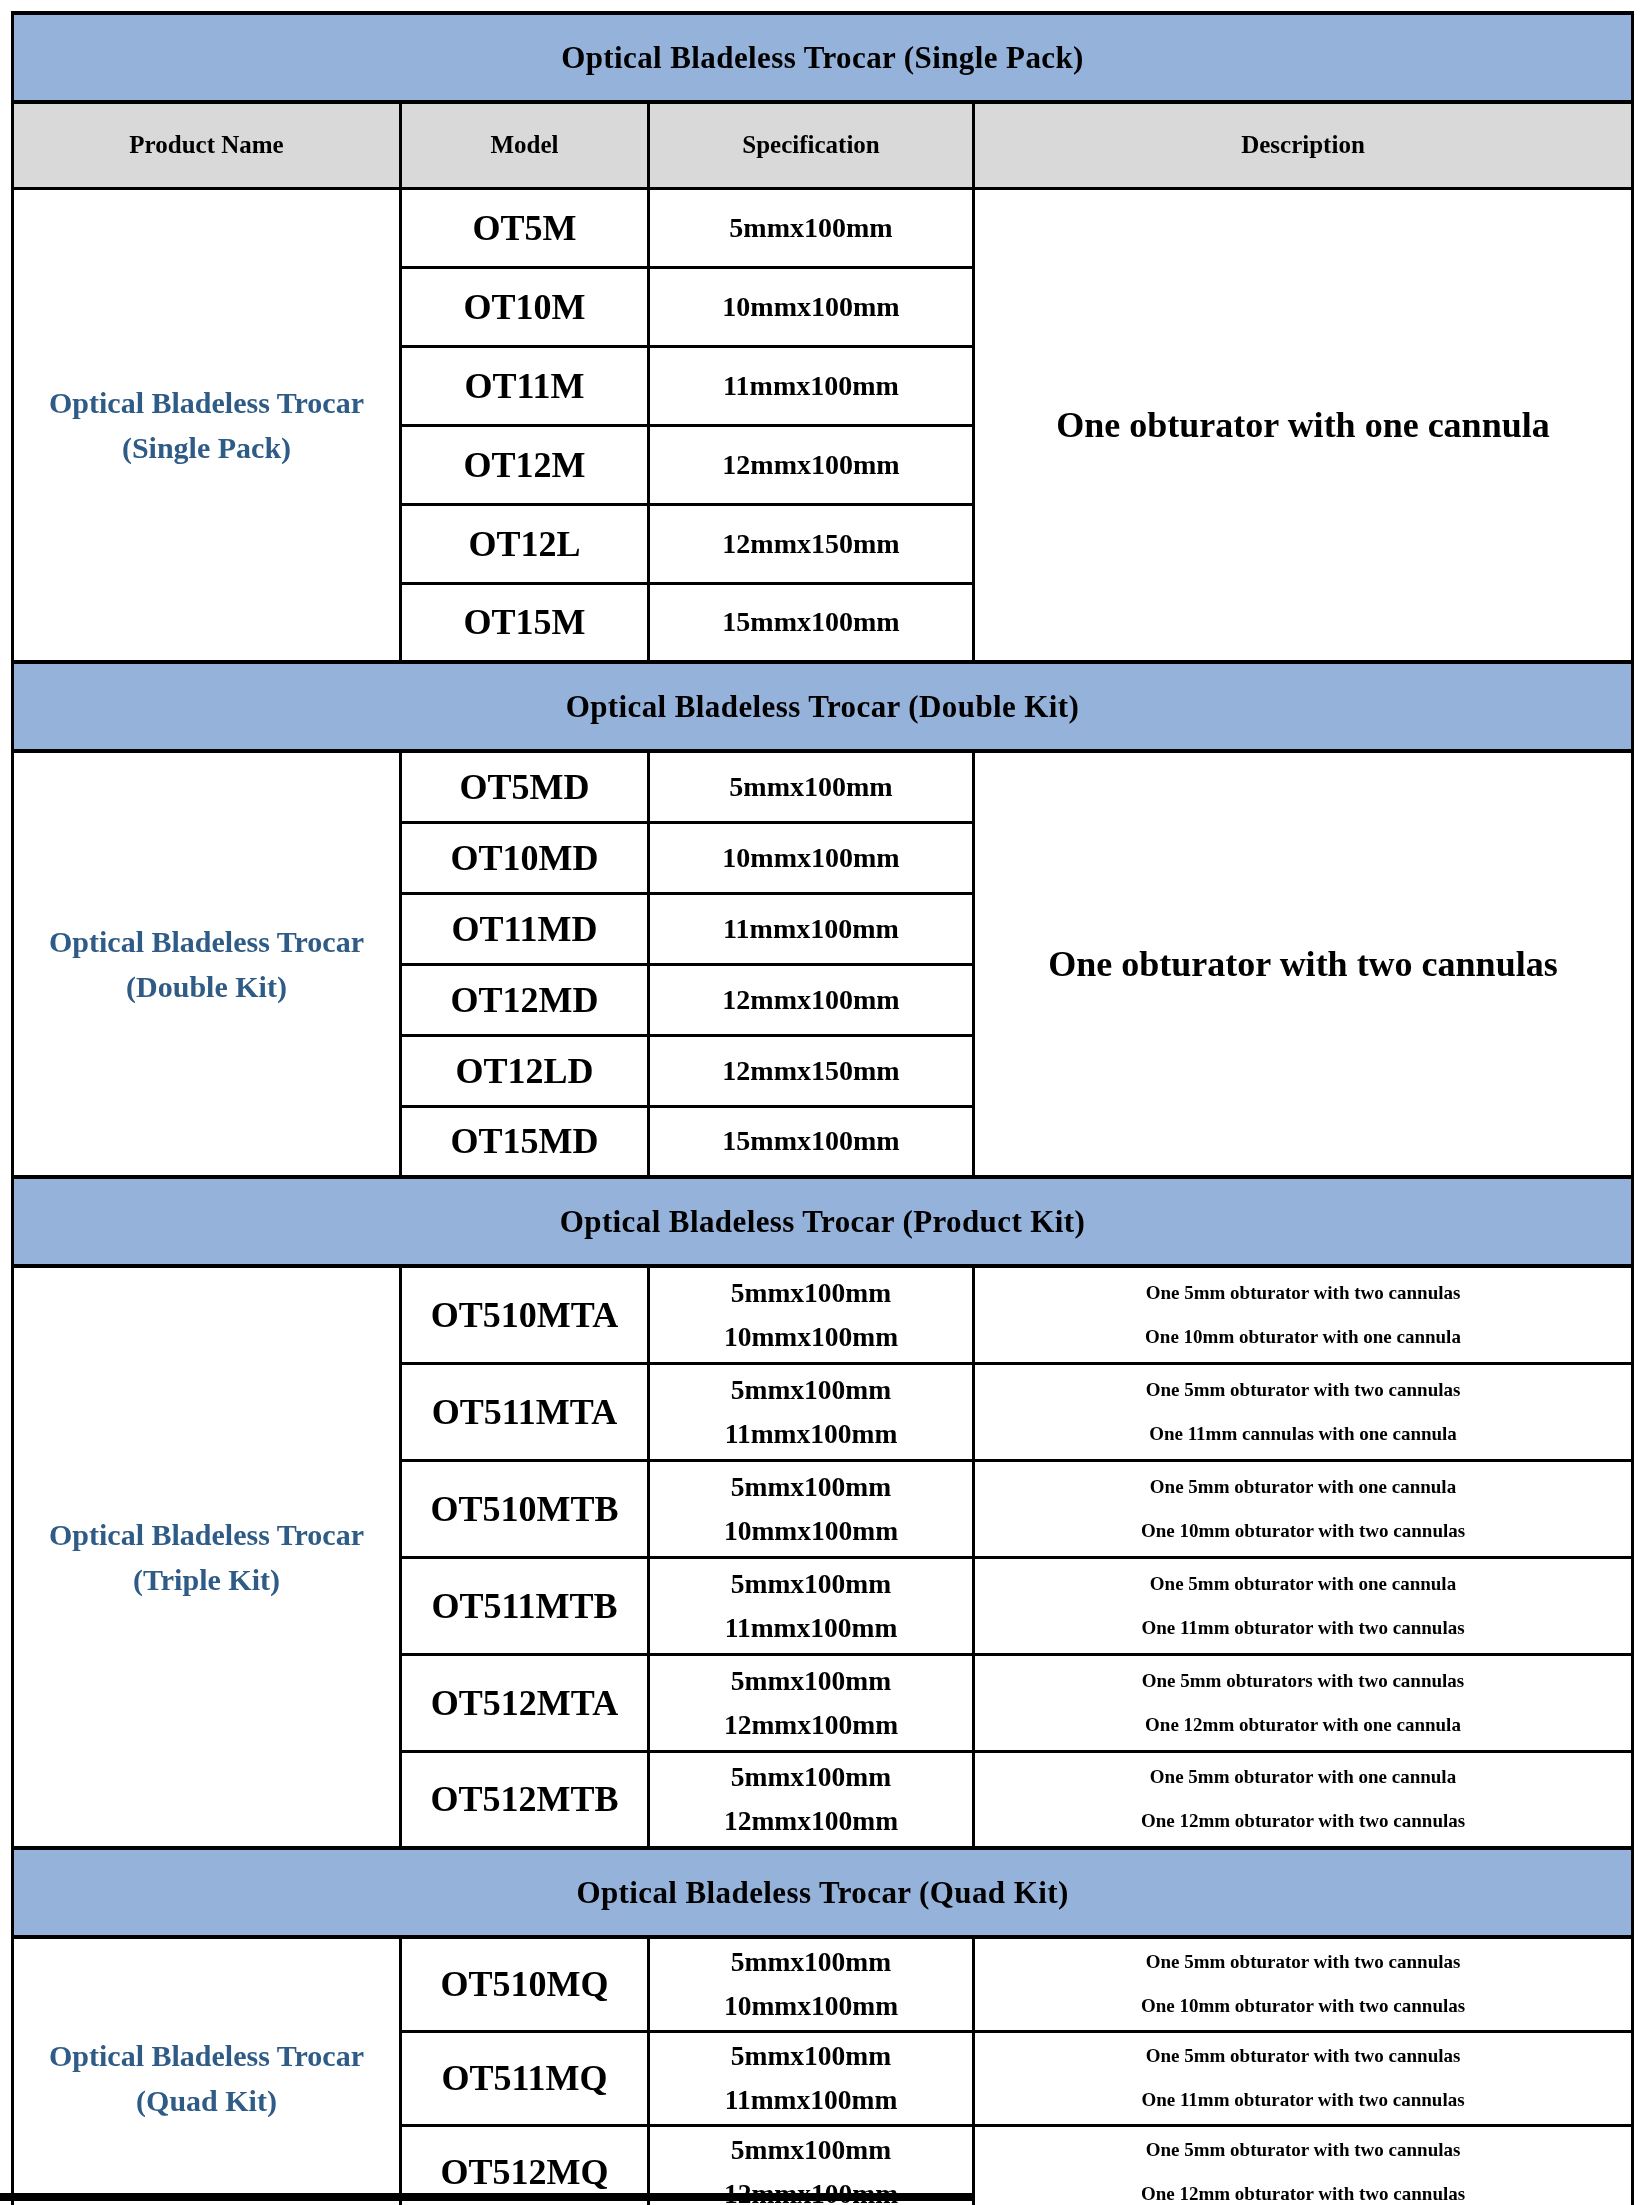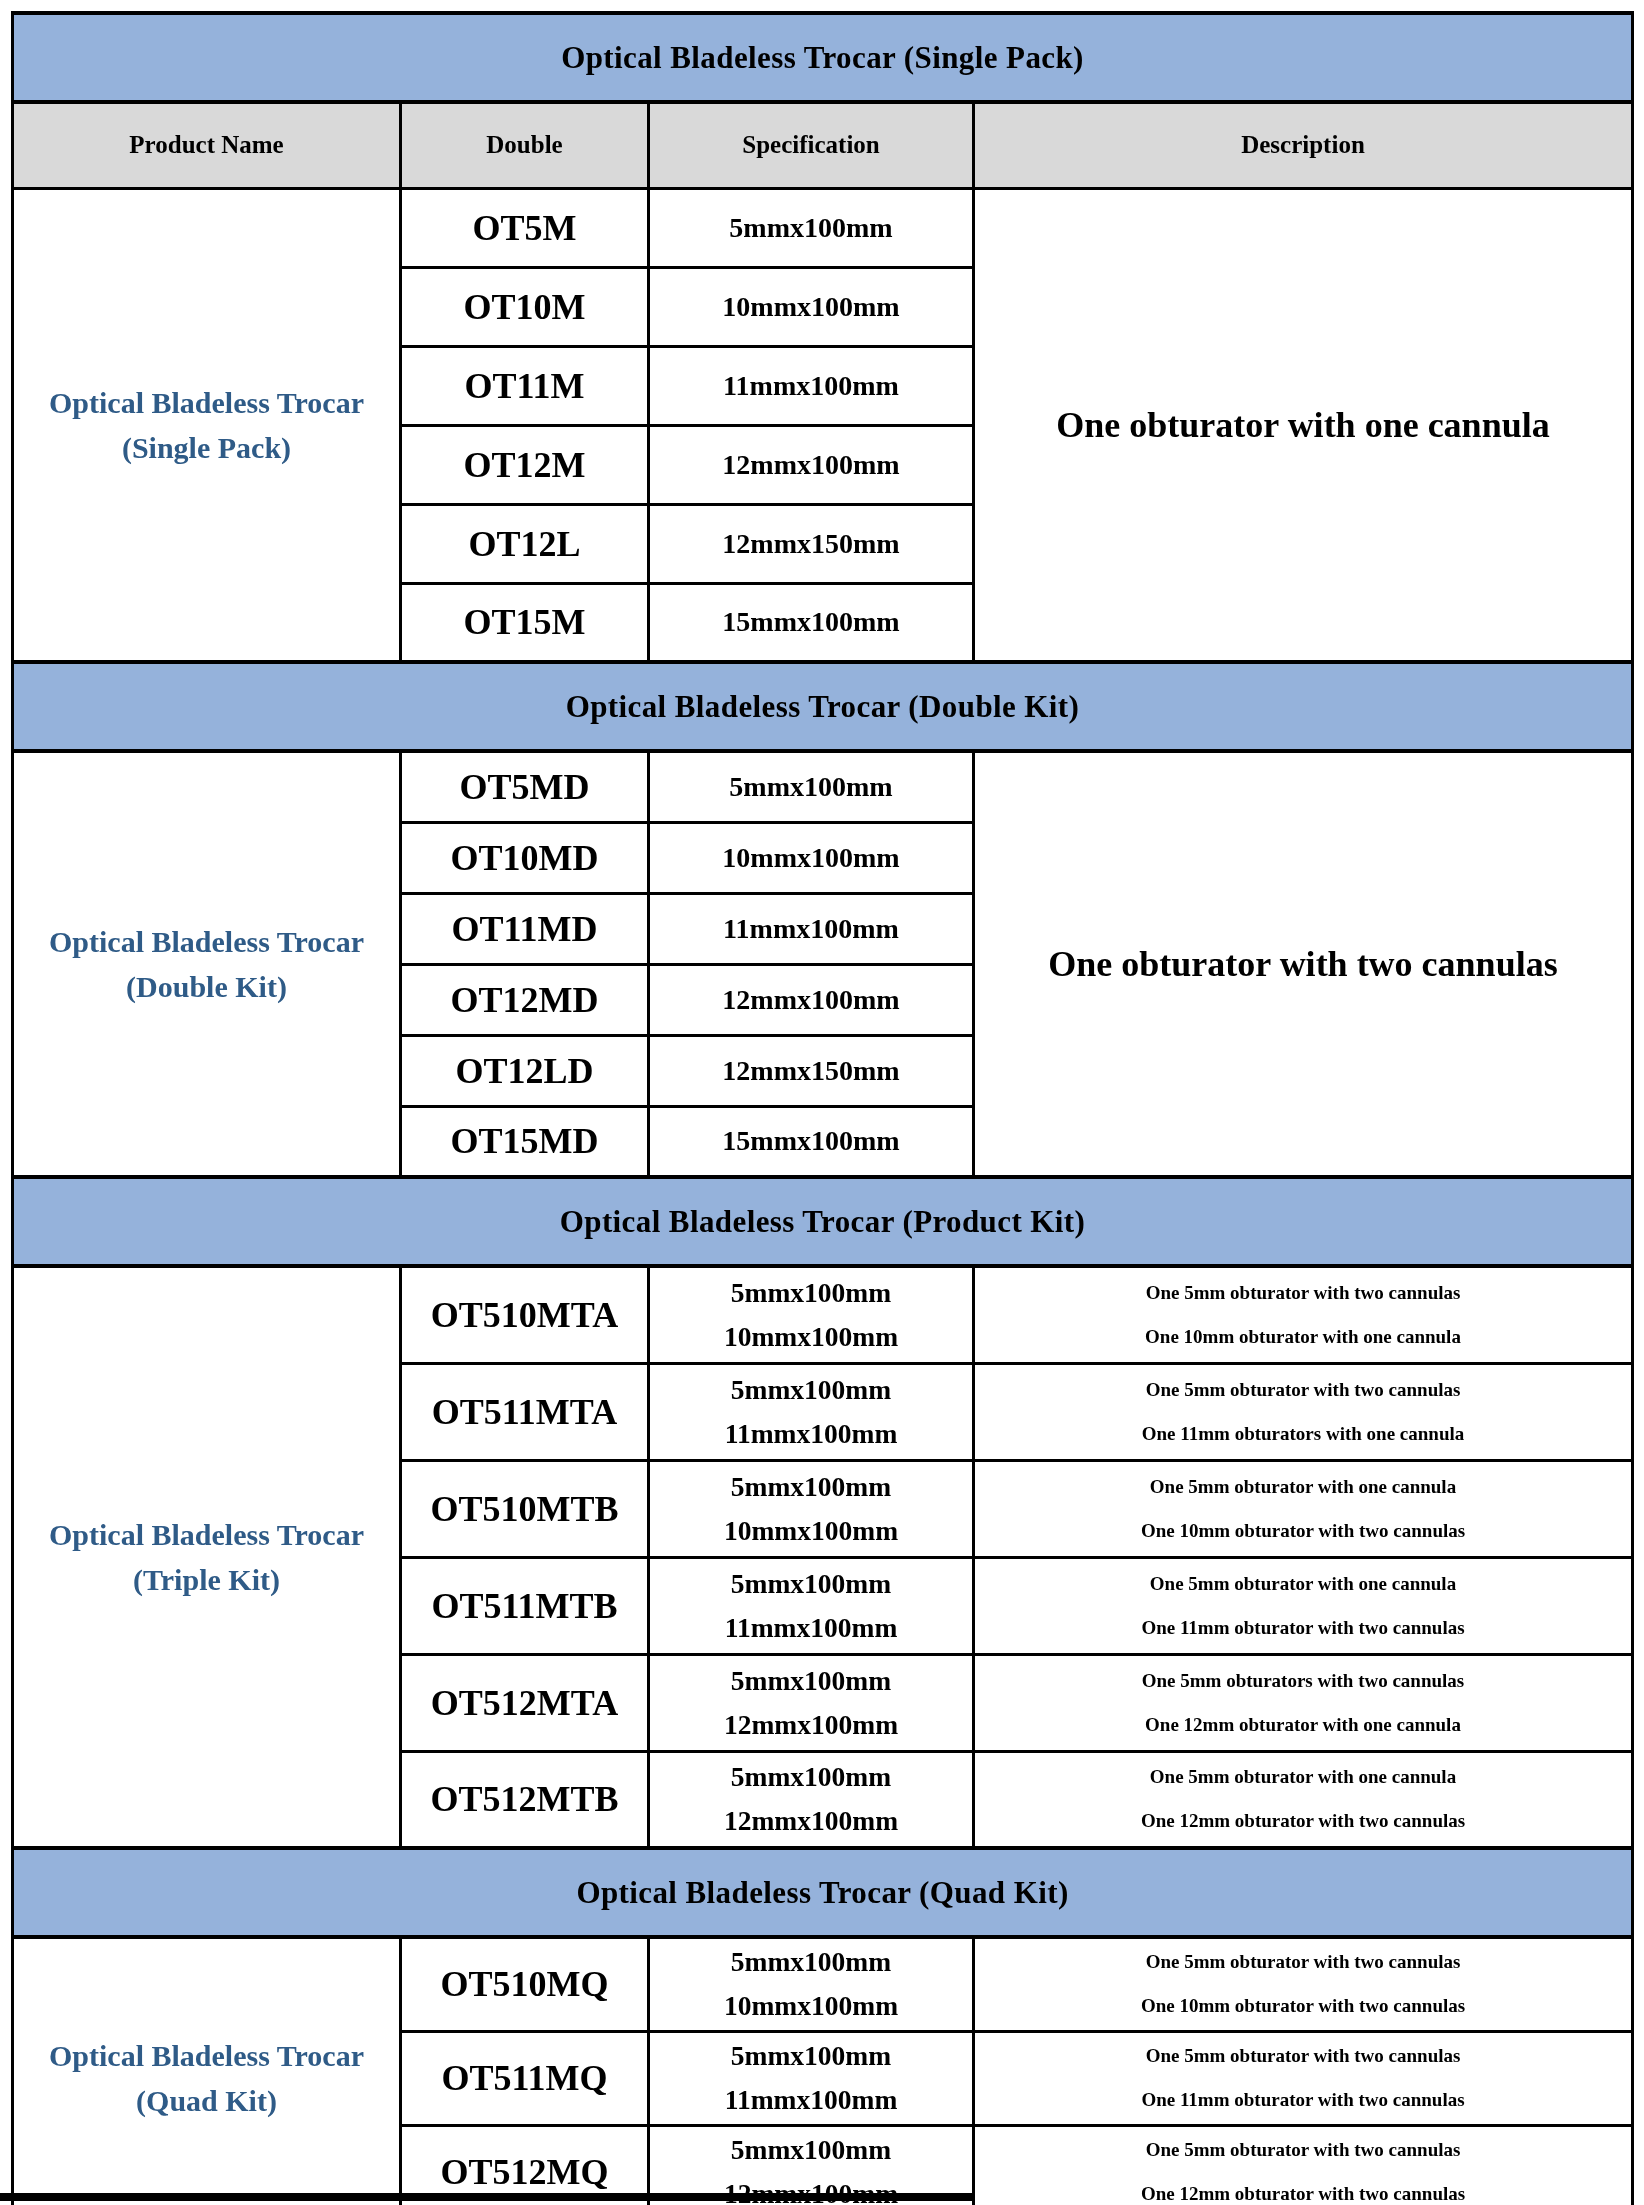--- a/index.html
+++ b/index.html
@@ -76,21 +76,21 @@
         <col class="c3">
         <col class="c4">
       </colgroup>
 
     <tbody>
         <tr class="band-row">
       <td class="band" colspan="4">Optical Bladeless Trocar (Single Pack)</td>
     </tr>
     <tr class="colhead-row">
       <td class="colhead">Product Name</td>
-      <td class="colhead">Double</td>
+      <td class="colhead">Model</td>
       <td class="colhead">Specification</td>
       <td class="colhead">Description</td>
     </tr>
     <tr class="s1">
       <td class="pname" rowspan="6">
         <div class="pn-ln">Optical Bladeless Trocar</div>
         <div class="pn-ln">(Single Pack)</div>
       </td>
       <td class="model">OT5M</td>
       <td class="specv">5mmx100mm</td>
@@ -169,21 +169,21 @@
       </td>
     </tr>
     <tr class="s3">
       <td class="model">OT511MTA</td>
       <td class="ml">
         <div class="ln sp">5mmx100mm</div>
         <div class="ln sp">11mmx100mm</div>
       </td>
       <td class="ml">
         <div class="ln ds">One 5mm obturator with two cannulas</div>
-        <div class="ln ds">One 11mm obturators with one cannula</div>
+        <div class="ln ds">One 11mm cannulas with one cannula</div>
       </td>
     </tr>
     <tr class="s3">
       <td class="model">OT510MTB</td>
       <td class="ml">
         <div class="ln sp">5mmx100mm</div>
         <div class="ln sp">10mmx100mm</div>
       </td>
       <td class="ml">
         <div class="ln ds">One 5mm obturator with one cannula</div>

